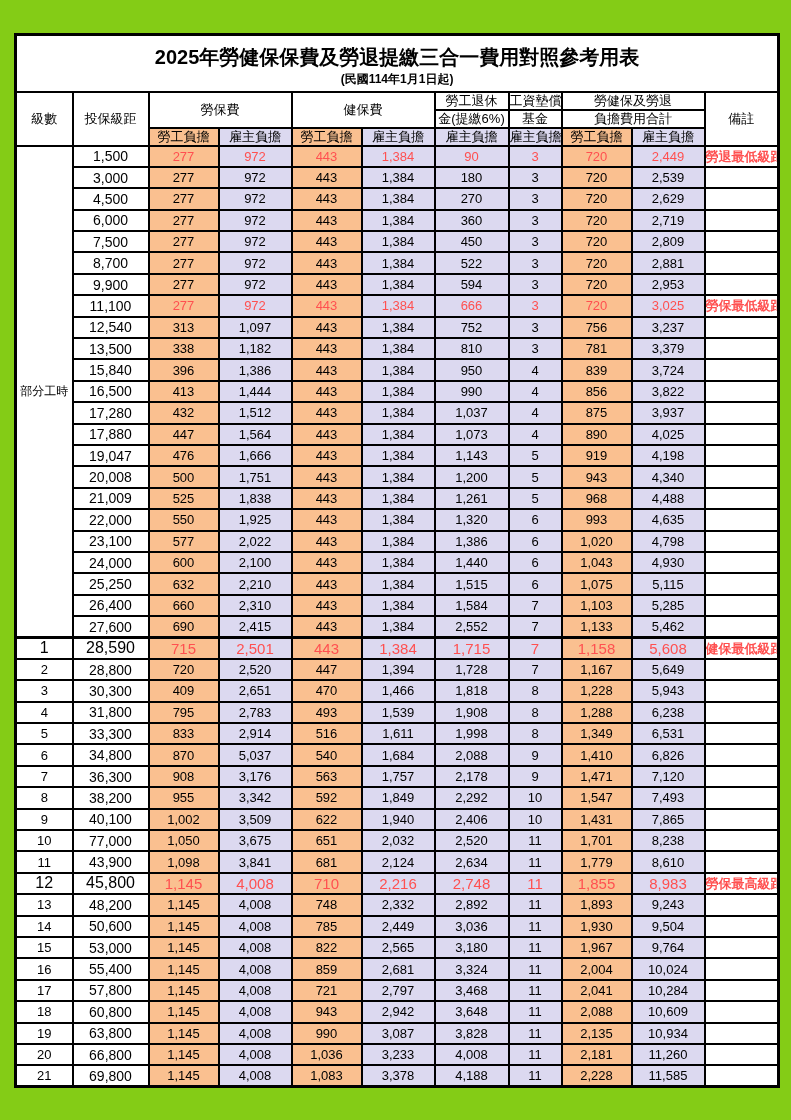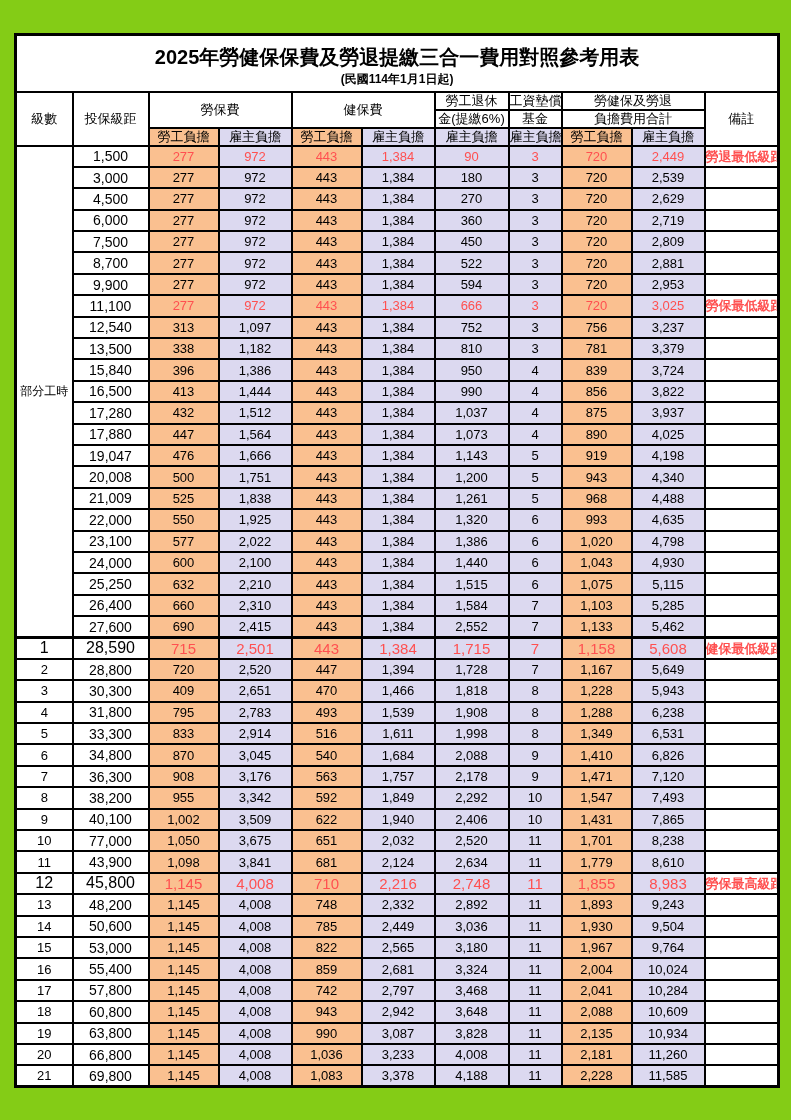--- a/index.html
+++ b/index.html
@@ -426,21 +426,21 @@
           <td class="num lc">1,998</td>
           <td class="num lc">8</td>
           <td class="num oc">1,349</td>
           <td class="num lc">6,531</td>
           <td class="remark-cell"></td>
         </tr>
         <tr class="data-row">
           <td class="level-cell">6</td>
           <td class="bracket-cell">34,800</td>
           <td class="num oc">870</td>
-          <td class="num lc">3,045</td>
+          <td class="num lc">5,037</td>
           <td class="num oc">540</td>
           <td class="num lc">1,684</td>
           <td class="num lc">2,088</td>
           <td class="num lc">9</td>
           <td class="num oc">1,410</td>
           <td class="num lc">6,826</td>
           <td class="remark-cell"></td>
         </tr>
         <tr class="data-row">
           <td class="level-cell">7</td>
@@ -570,21 +570,21 @@
           <td class="num lc">11</td>
           <td class="num oc">2,004</td>
           <td class="num lc">10,024</td>
           <td class="remark-cell"></td>
         </tr>
         <tr class="data-row">
           <td class="level-cell">17</td>
           <td class="bracket-cell">57,800</td>
           <td class="num oc">1,145</td>
           <td class="num lc">4,008</td>
-          <td class="num oc">742</td>
+          <td class="num oc">721</td>
           <td class="num lc">2,797</td>
           <td class="num lc">3,468</td>
           <td class="num lc">11</td>
           <td class="num oc">2,041</td>
           <td class="num lc">10,284</td>
           <td class="remark-cell"></td>
         </tr>
         <tr class="data-row">
           <td class="level-cell">18</td>
           <td class="bracket-cell">60,800</td>

